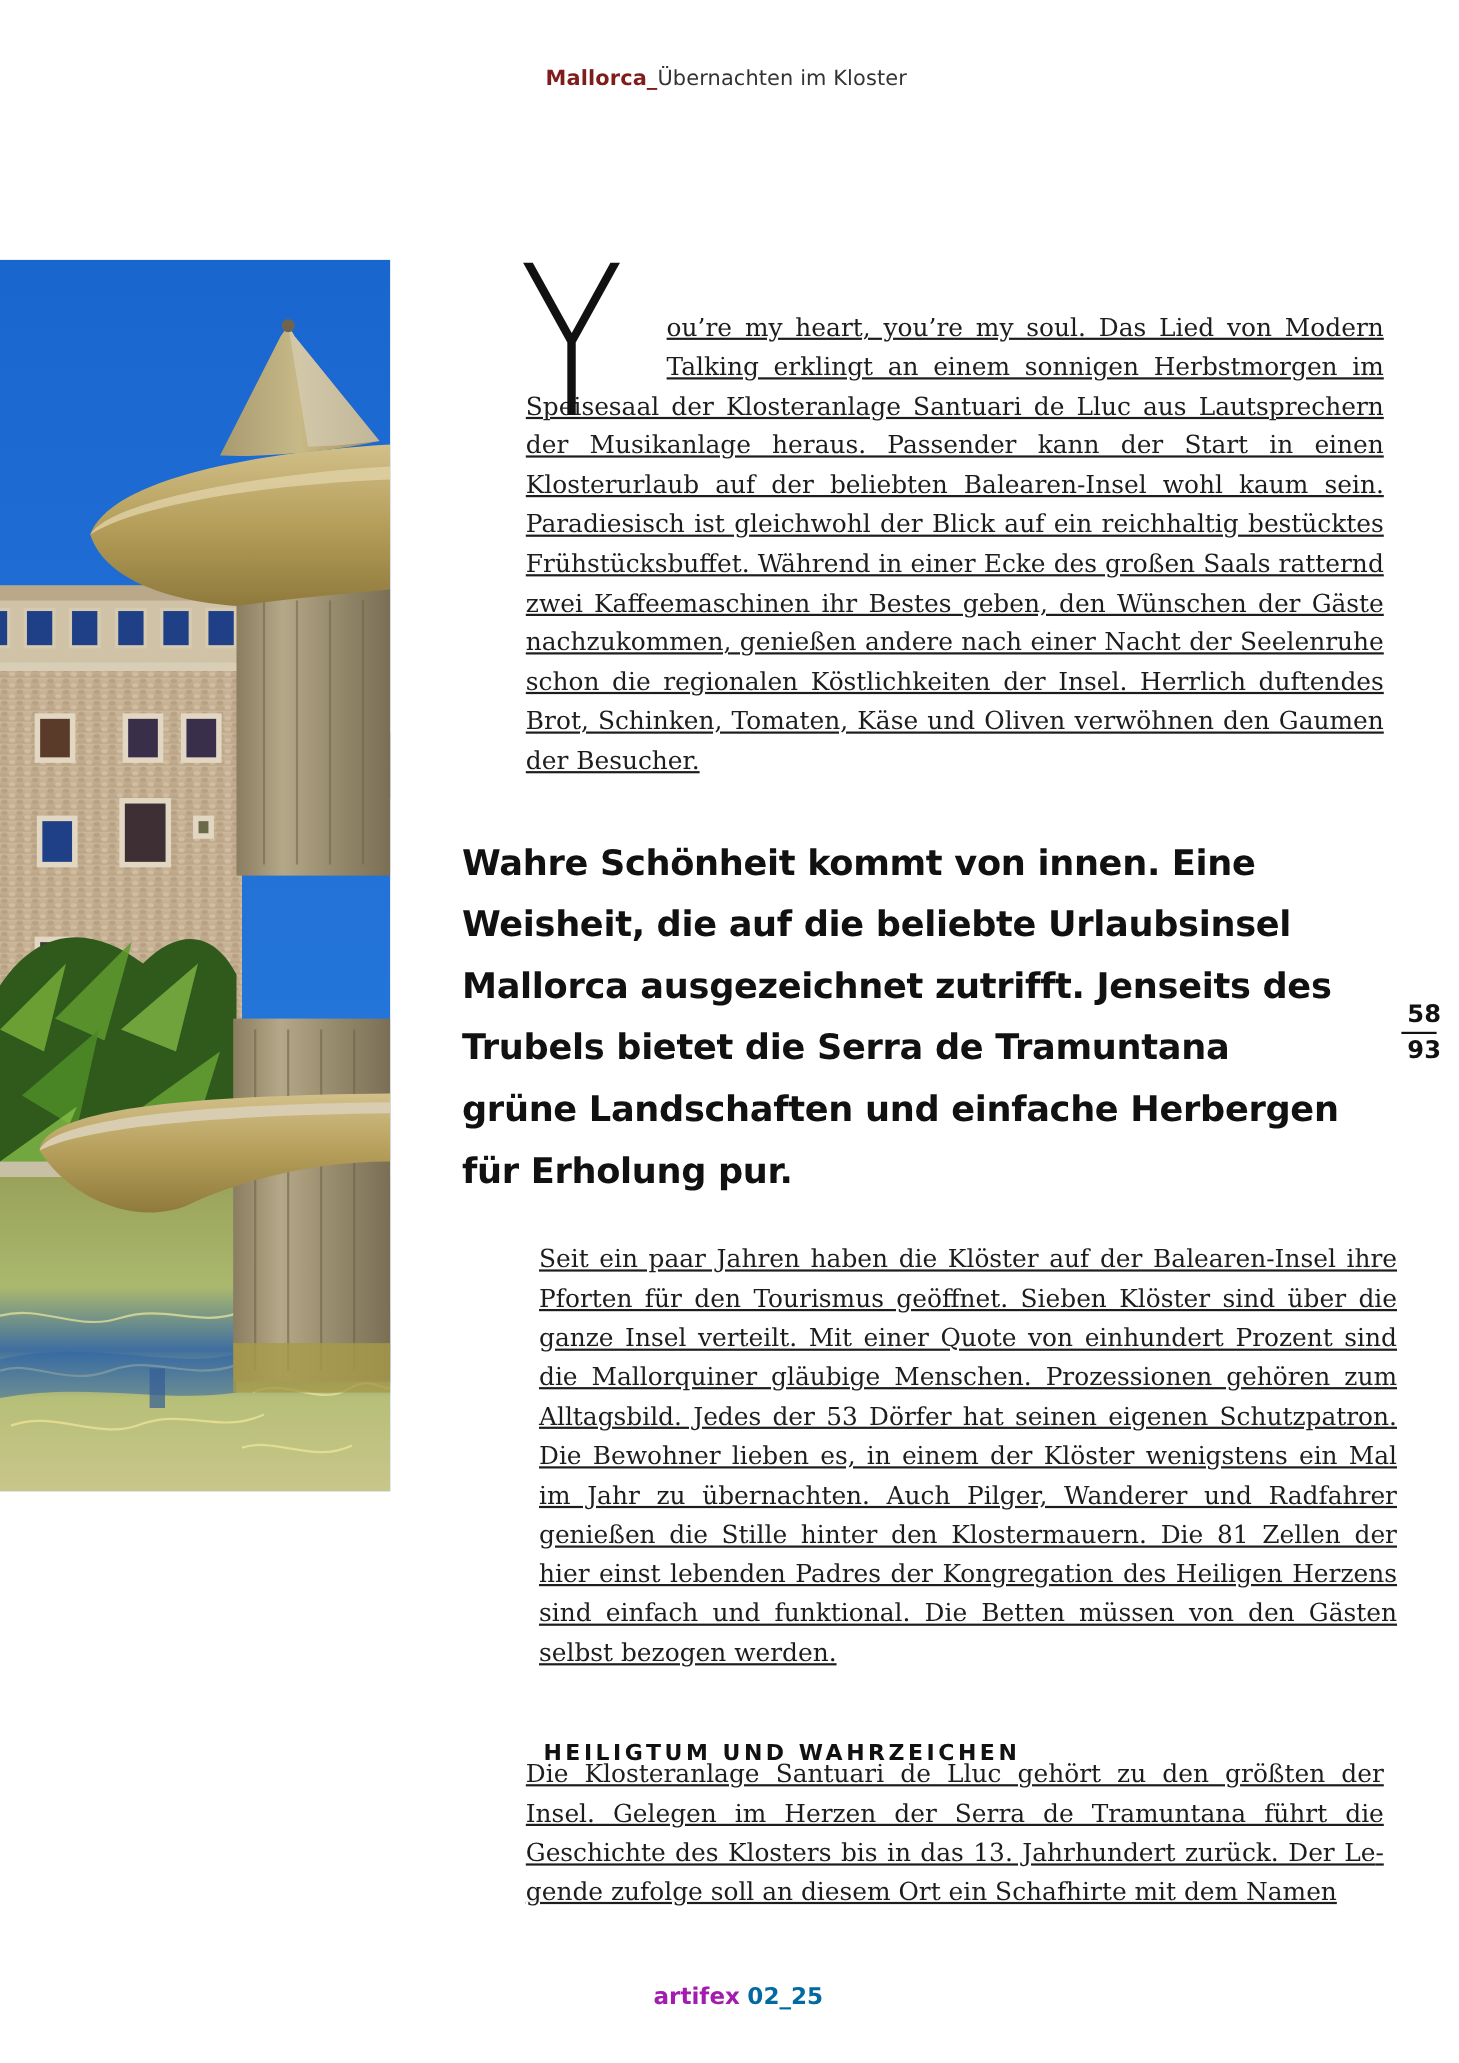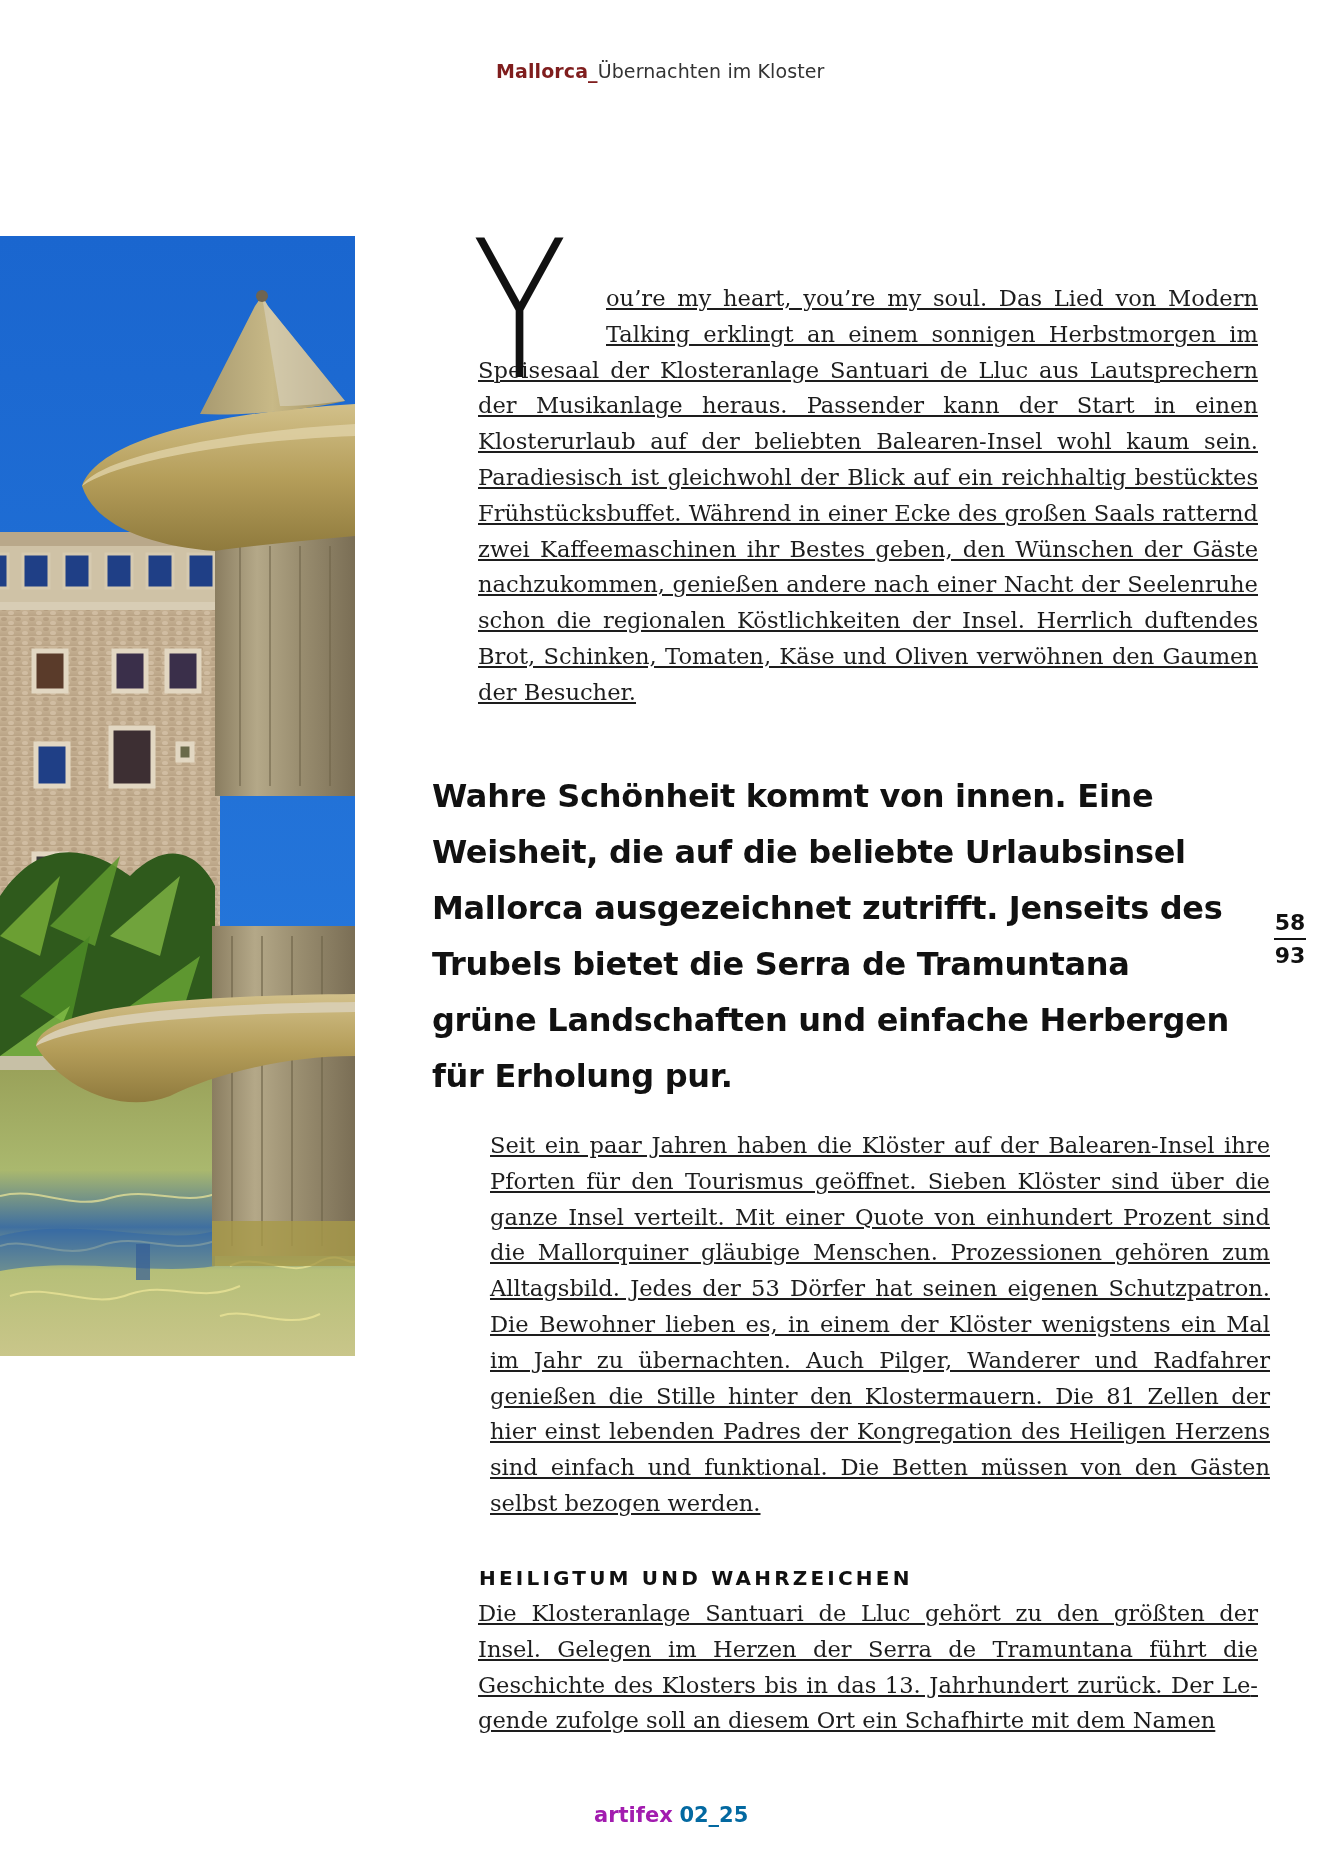--- a/index.html
+++ b/index.html
@@ -14,21 +14,21 @@
 
     .body-text { font-family: "DejaVu Serif", serif; font-size: 22.6px; line-height: 35.8px; color: #1d1d1d; text-align: justify; }
     .body-text p { margin: 0; text-decoration: underline; }
 
     .intro { position: absolute; left: 478px; top: 281px; width: 780px; }
     .dropcap { float: left; font-family: "DejaVu Sans", sans-serif; font-weight: 200; font-size: 190px; line-height: 150px; height: 112px; margin: -44px 14px 0 -6px; color: #111; transform: scaleX(0.82); transform-origin: left top; width: 120px; }
     .lead-in { }
 
     .pullquote { position: absolute; left: 416px; top: 752px; width: 800px; font-family: "DejaVu Sans", sans-serif; font-weight: bold; font-size: 32px; line-height: 56px; color: #111; letter-spacing: -0.3px; }
 
-    .folio { position: absolute; left: 1270px; top: 910px; width: 40px; font-family: "DejaVu Sans", sans-serif; font-weight: bold; font-size: 22px; color: #111; text-align: center; line-height: 26px; }
+    .folio { position: absolute; left: 1270px; top: 910px; width: 40px; font-family: "DejaVu Sans", sans-serif; font-weight: bold; font-size: 22px; color: #111; text-align: right; line-height: 26px; }
     .folio .rule { height: 2px; background: #111; margin: 2px 4px 3px 4px; }
 
     .section2 { position: absolute; left: 490px; top: 1128px; width: 780px; }
 
     .subhead { position: absolute; left: 478px; top: 1565px; font-family: "DejaVu Sans", sans-serif; font-weight: bold; font-size: 20px; letter-spacing: 3.2px; color: #111; white-space: nowrap; }
     .section3 { position: absolute; left: 478px; top: 1596px; width: 780px; }
 
     .footer { position: absolute; left: 594px; top: 1803px; font-family: "DejaVu Sans", sans-serif; font-size: 21px; color: #222; white-space: nowrap; }
     .footer .f-bold { font-weight: bold; color: #a21caf; }
     .footer .f-light { font-weight: bold; color: #0369a1; }
@@ -160,33 +160,33 @@
     <path d="M262,60 L268,70 L345,165 C320,168 300,170 280,170 Z" fill="#d9d2c0" opacity="0.6"></path>
     <circle cx="262" cy="60" r="6" fill="#6e6450"></circle>
   </svg>
 </figure>
 
 <article class="intro body-text">
   <span class="dropcap">Y</span>
   <p class="lead-in">ou’re my heart, you’re my soul. Das Lied von Modern Talking erklingt an einem sonnigen Herbstmorgen im Speisesaal der Klosteranlage Santuari de Lluc aus Lautsprechern der Musikanlage heraus. Passender kann der Start in einen Klosterurlaub auf der beliebten Balearen-Insel wohl kaum sein. Paradiesisch ist gleichwohl der Blick auf ein reich­haltig bestücktes Frühstücksbuffet. Während in einer Ecke des großen Saals ratternd zwei Kaffeemaschinen ihr Bestes geben, den Wünschen der Gäste nachzukommen, genießen andere nach einer Nacht der Seelenruhe schon die regionalen Köstlichkeiten der Insel. Herrlich duftendes Brot, Schinken, Tomaten, Käse und Oliven verwöhnen den Gaumen der Besucher.</p>
 </article>
 
-<blockquote class="pullquote" style="margin:16px;">Wahre Schönheit kommt von innen. Eine Weisheit, die auf die beliebte Urlaubsinsel Mallorca ausgezeichnet zutrifft. Jenseits des Trubels bietet die Serra de Tramuntana grüne Landschaften und einfache Herbergen für Erholung pur.</blockquote>
+<blockquote class="pullquote" style="margin:4px;">Wahre Schönheit kommt von innen. Eine Weisheit, die auf die beliebte Urlaubsinsel Mallorca ausgezeichnet zutrifft. Jenseits des Trubels bietet die Serra de Tramuntana grüne Landschaften und einfache Herbergen für Erholung pur.</blockquote>
 
 <div class="folio">
   <div>58</div>
   <div class="rule"></div>
   <div>93</div>
 </div>
 
 <section class="section2 body-text">
   <p>Seit ein paar Jahren haben die Klöster auf der Balearen-Insel ihre Pforten für den Tourismus geöffnet. Sieben Klöster sind über die ganze Insel verteilt. Mit einer Quote von einhundert Prozent sind die Mallorquiner gläubige Menschen. Prozessionen gehören zum Alltagsbild. Jedes der 53 Dörfer hat seinen eigenen Schutz­patron. Die Bewohner lieben es, in einem der Klöster wenigstens ein Mal im Jahr zu übernachten. Auch Pilger, Wanderer und Rad­fahrer genießen die Stille hinter den Klostermauern. Die 81 Zel­len der hier einst lebenden Padres der Kongregation des Heiligen Herzens sind einfach und funktional. Die Betten müssen von den Gästen selbst bezogen werden.</p>
 </section>
 
-<h2 class="subhead" style="margin:1px;">HEILIGTUM UND WAHRZEICHEN</h2>
+<h2 class="subhead" style="margin:16px;">HEILIGTUM UND WAHRZEICHEN</h2>
 
 <section class="section3 body-text">
   <p>Die Klosteranlage Santuari de Lluc gehört zu den größten der Insel. Gelegen im Herzen der Serra de Tramuntana führt die Geschichte des Klosters bis in das 13. Jahrhundert zurück. Der Le­gende zufolge soll an diesem Ort ein Schafhirte mit dem Namen</p>
 </section>
 
 <footer class="footer">
   <span class="f-bold">artifex</span>
   <span class="f-light">02_25</span>
 </footer>
 

